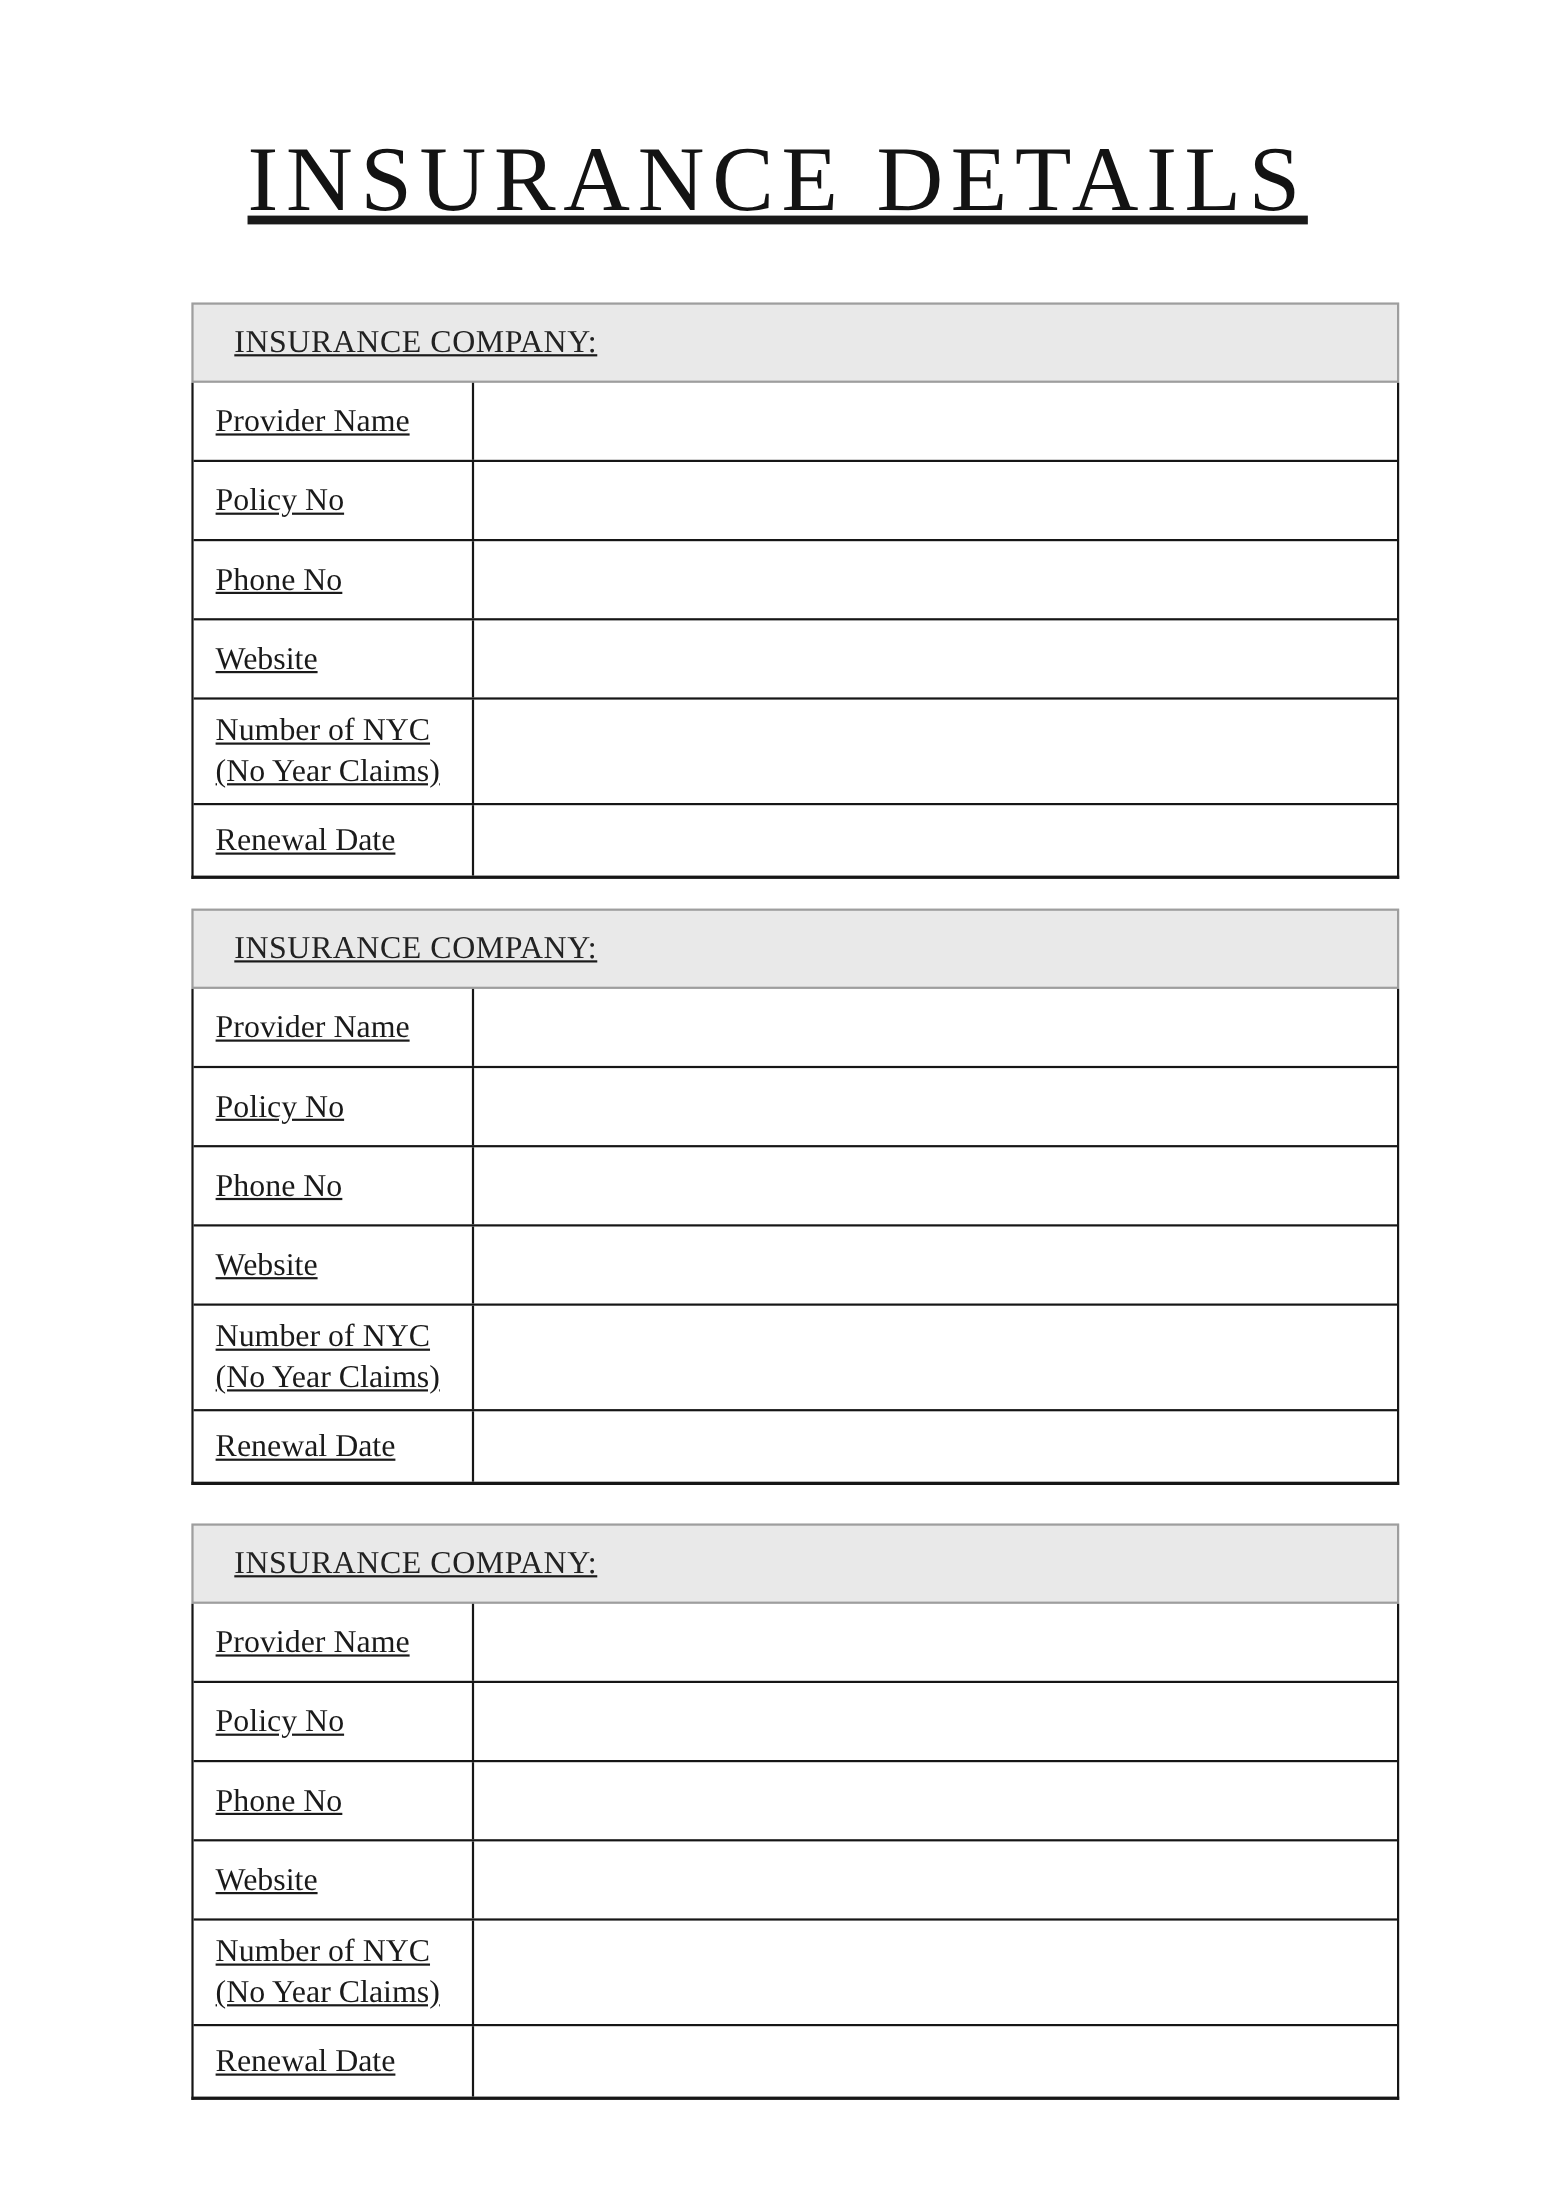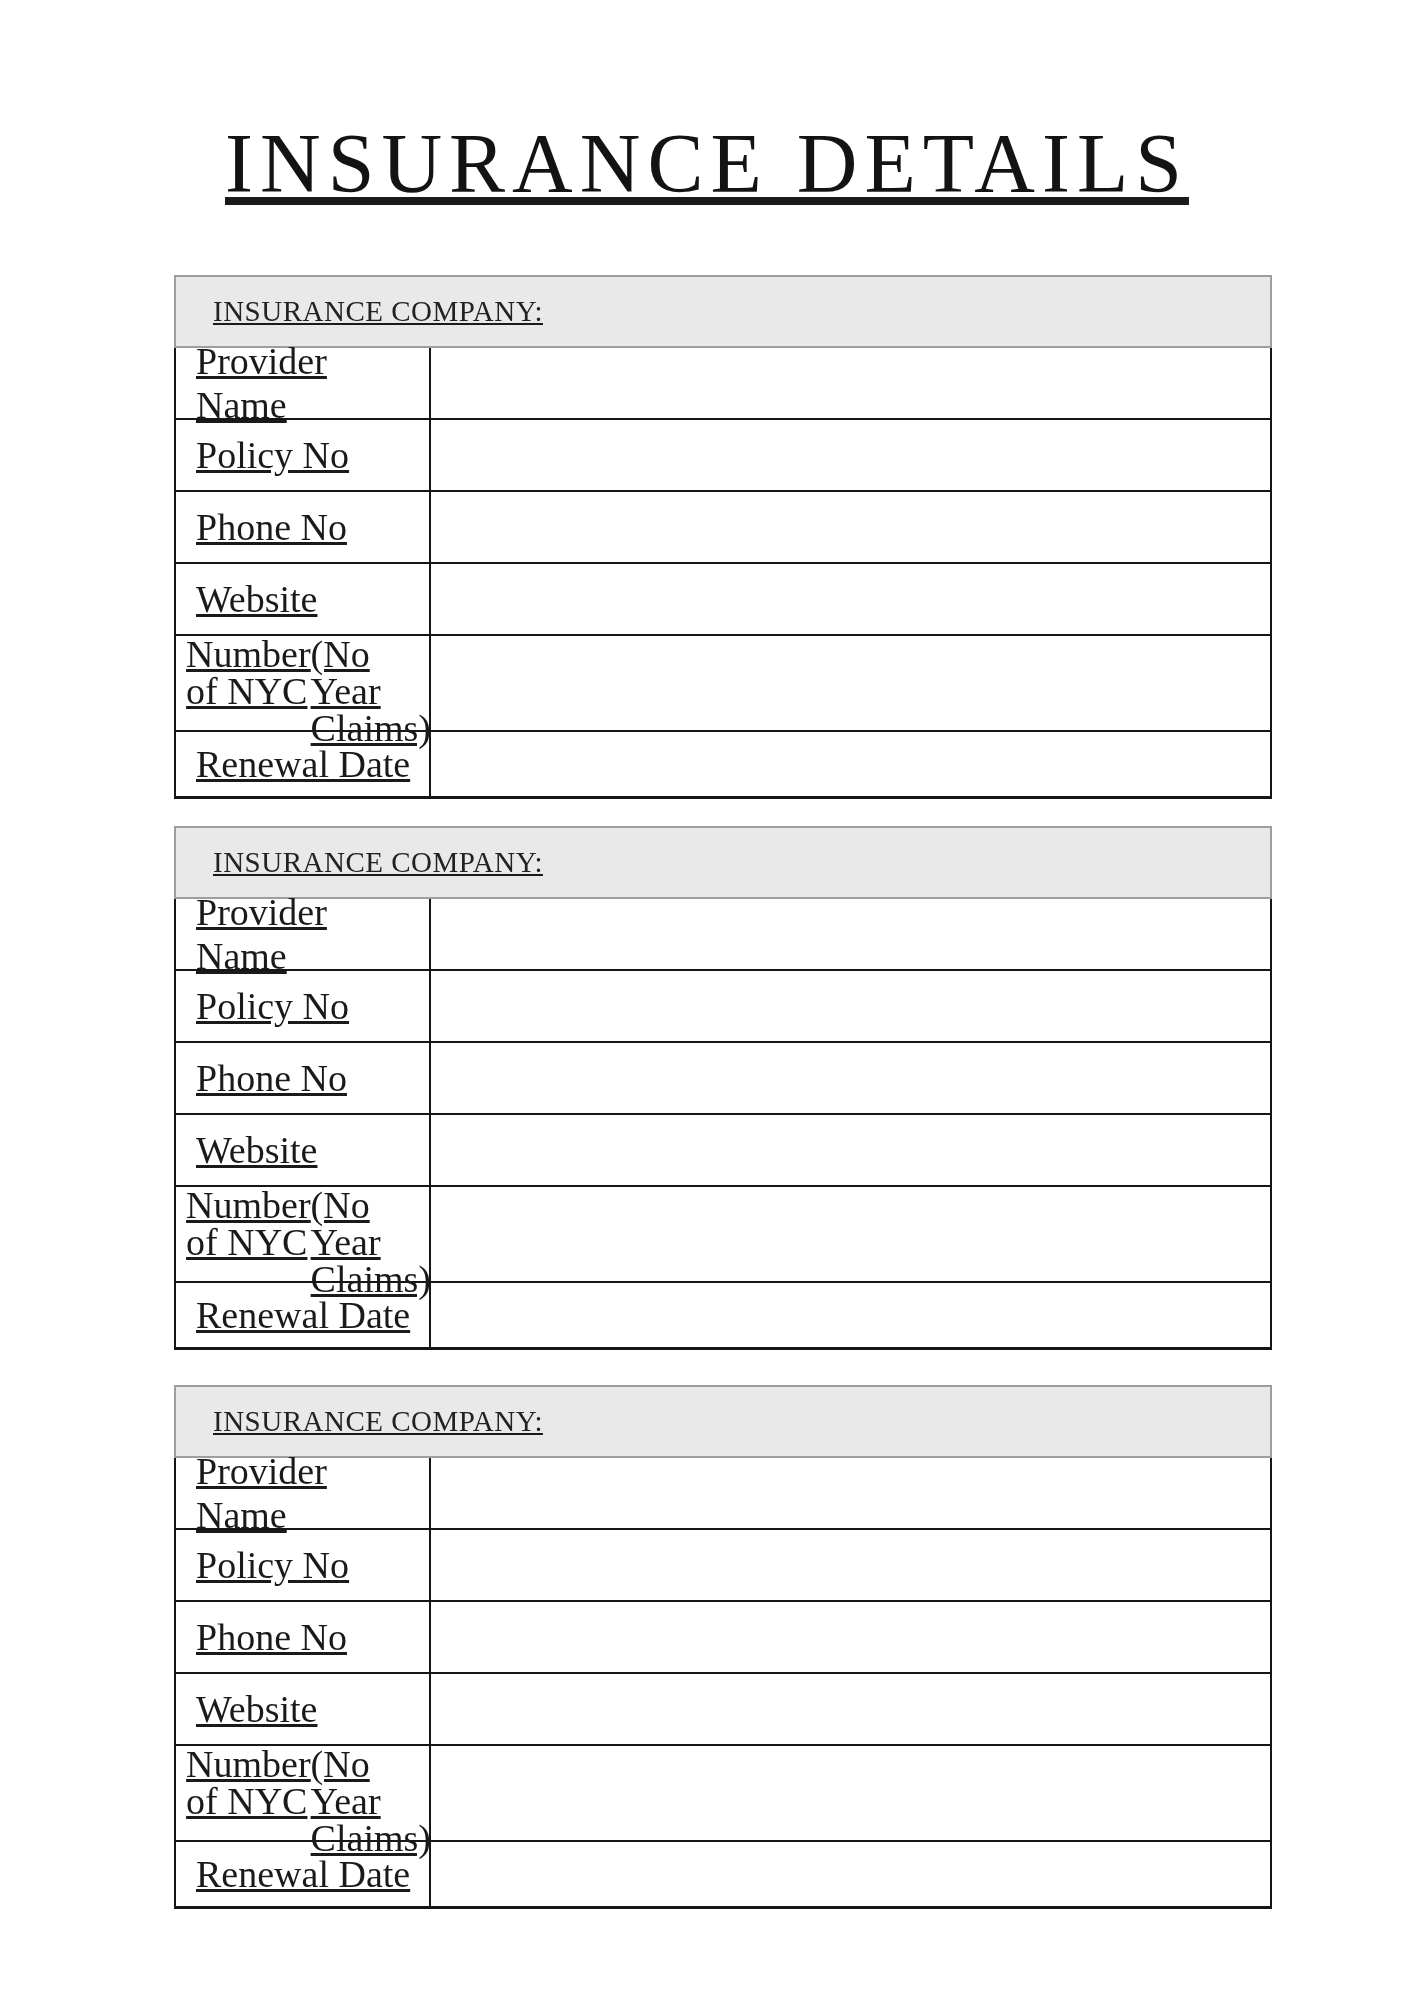--- a/index.html
+++ b/index.html
@@ -64,31 +64,32 @@
     display: flex;
     border-bottom: 2px solid var(--grid-border);
   }
   .row:last-child { border-bottom: none; gap: 20px; }
   .r-std  { height: 72px; }
   .r-tall { height: 96px; }
   .r-short{ height: 64px; }
   .cell {
     display: flex;
     align-items: center;
-    font-size: 38px;
+    font-size: 29px;
+    text-align: center;
   }
   .cell.label {
     width: 255px;
     border-right: 2px solid var(--grid-border);
     padding-left: 20px;
     padding-right: 8px;
   }
   .cell.value { flex: 1; }
   .r-tall .cell.label {
-    flex-direction: row;
+    flex-direction: column;
     align-items: flex-start;
     justify-content: center;
     line-height: 37px;
   }
   .lbl-line { display: block; }
 </style>
 </head>
 <body>
 
 <div class="page">

